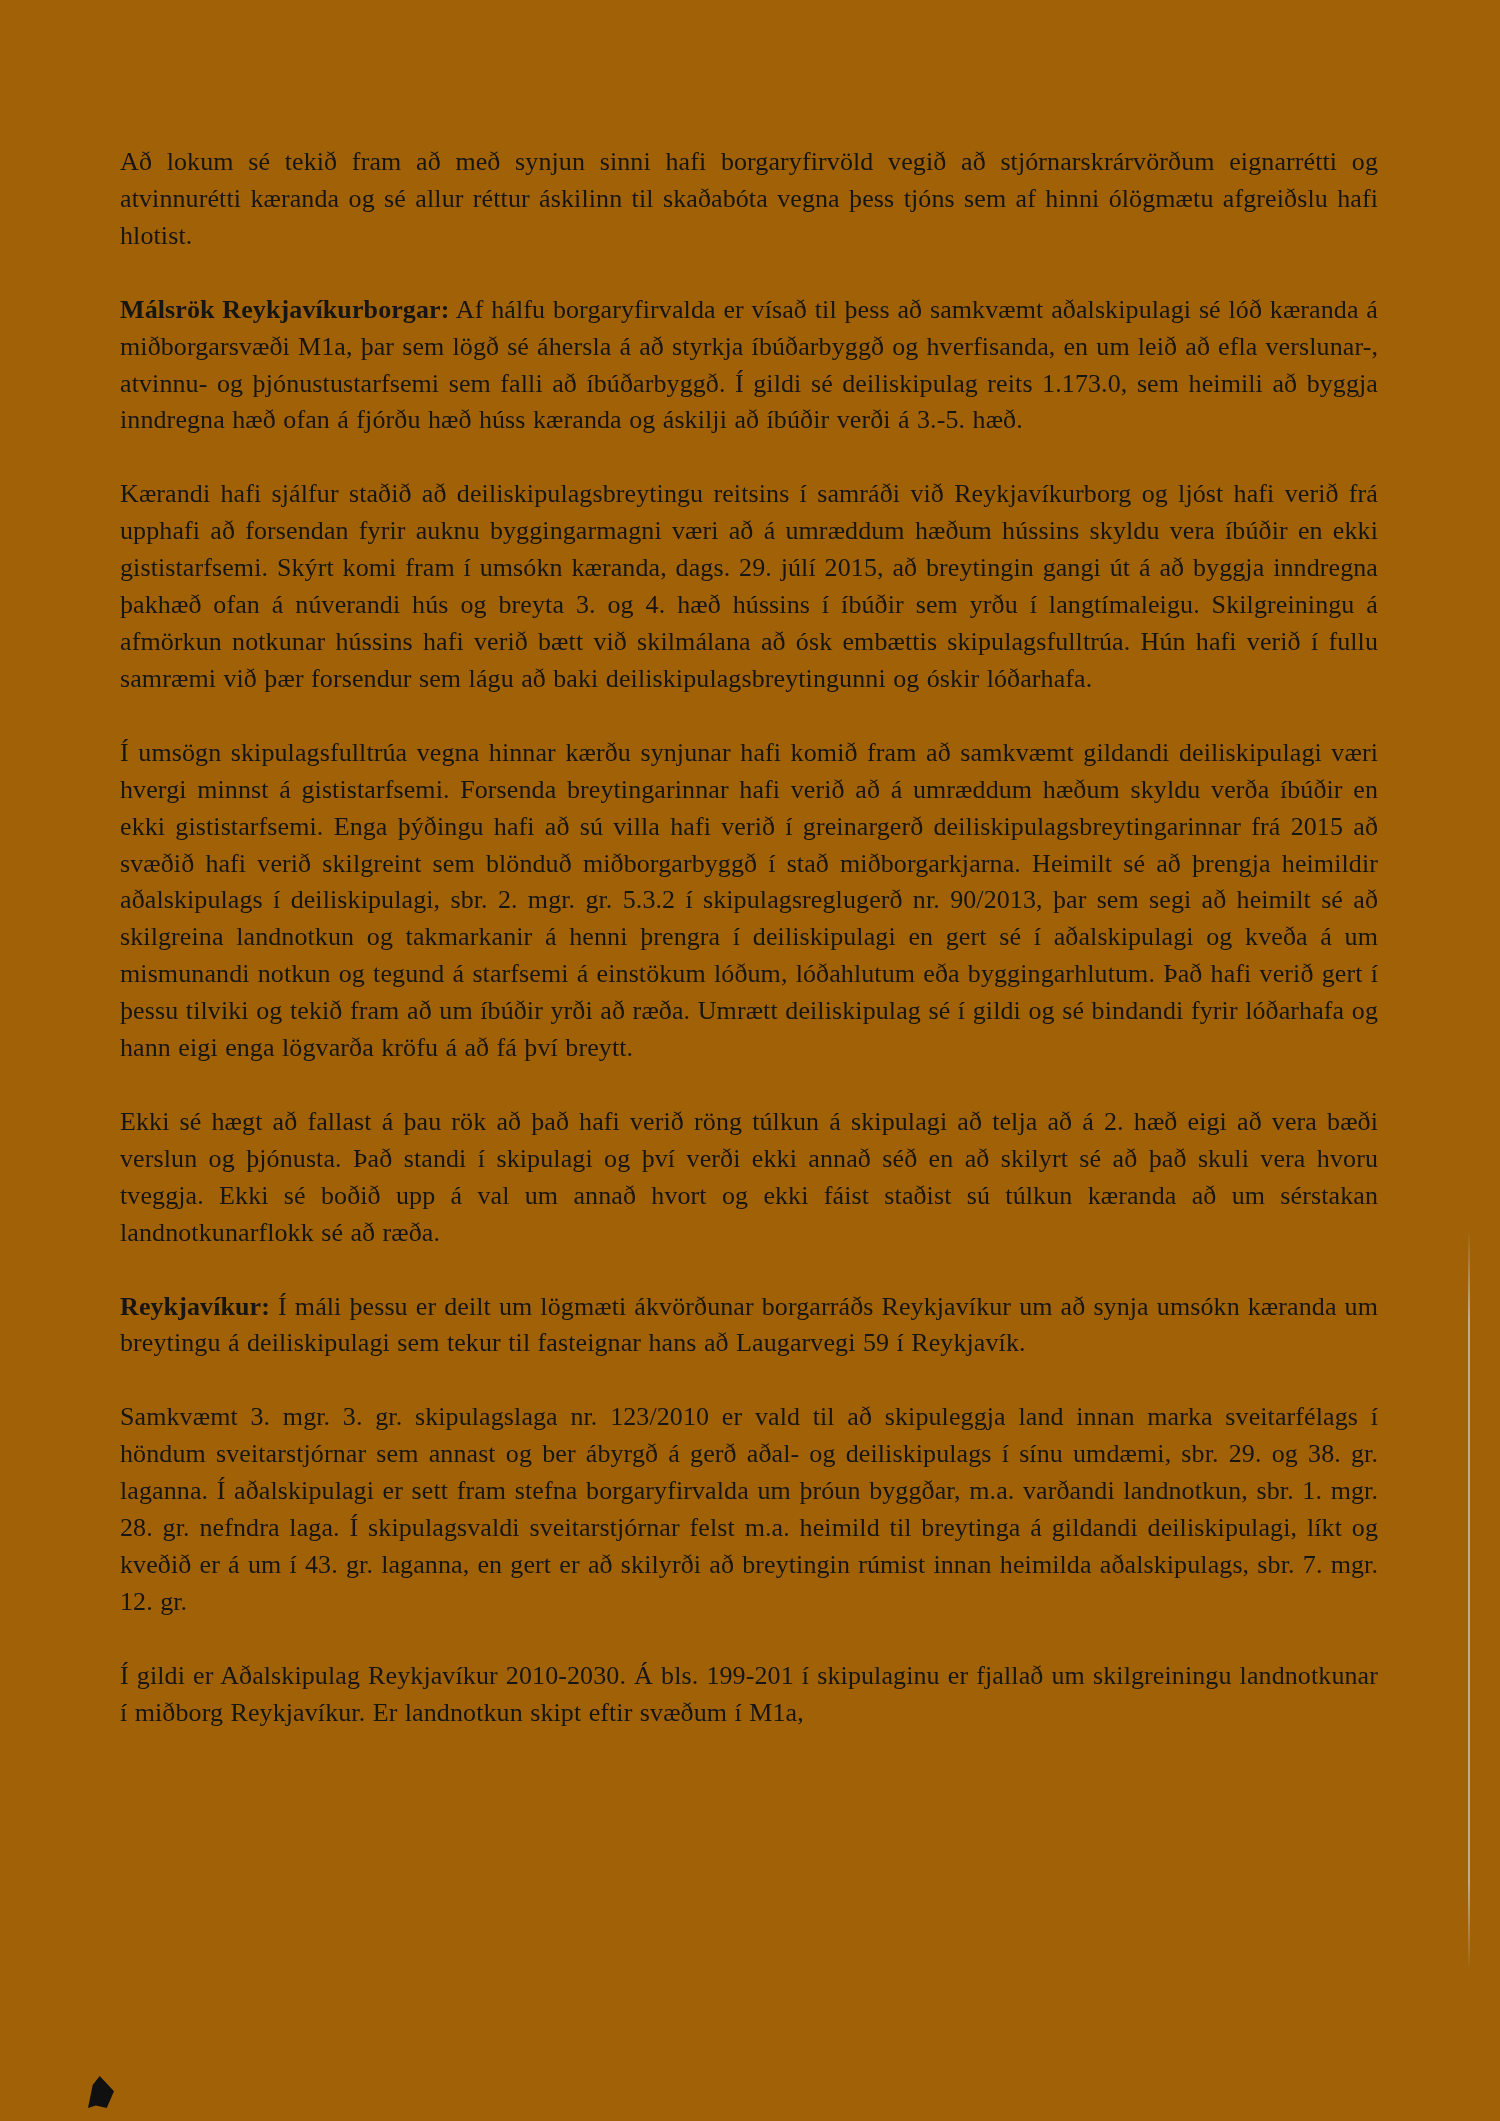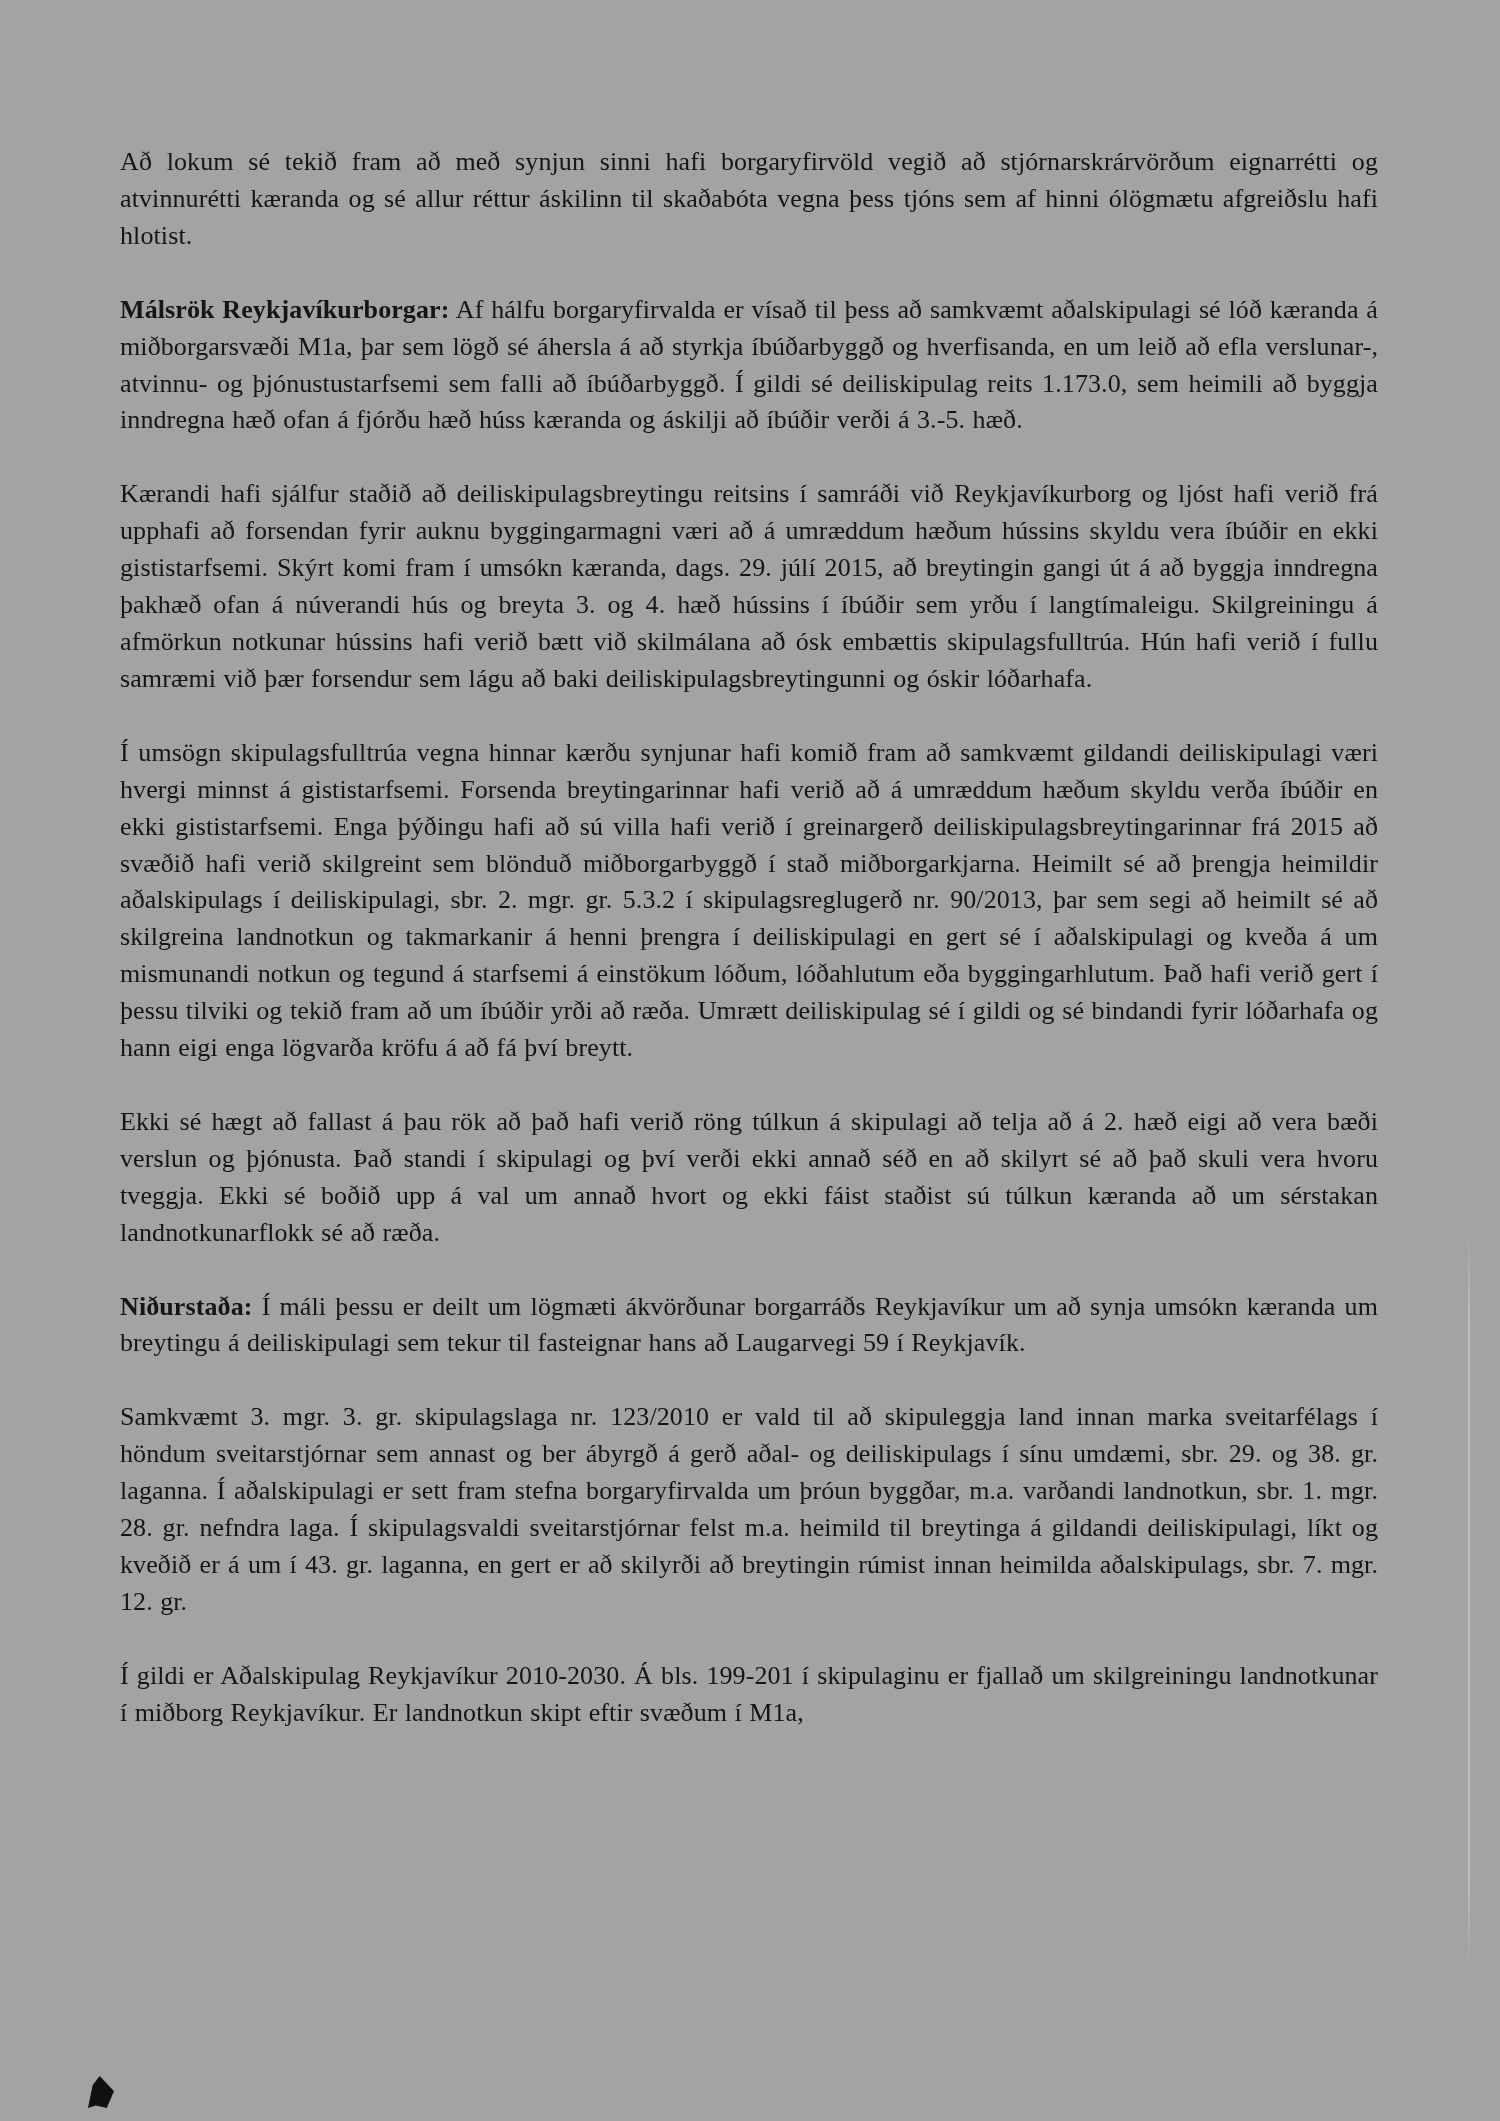--- a/index.html
+++ b/index.html
@@ -8,21 +8,21 @@
     width: 1500px;
     height: 2121px;
     position: relative;
     overflow: hidden;
     font-family: "Liberation Serif", serif;
     color: #171513;
   }
   .page {
     position: absolute;
     inset: 0;
-    background: #a3a3a3;
+    background: #a16207;
   }
   .content {
     padding: 144px 122px 0 120px;
   }
   .para {
     font-size: 26px;
     line-height: 1.42;
     text-align: justify;
     margin-bottom: 37px;
     letter-spacing: 0.1px;
@@ -58,21 +58,21 @@
     <p class="para"><span>Að lokum sé tekið fram að með synjun sinni hafi borgaryfirvöld vegið að stjórnarskrárvörðum eignarrétti og atvinnurétti kæranda og sé allur réttur áskilinn til skaðabóta vegna þess tjóns sem af hinni ólögmætu afgreiðslu hafi hlotist.</span></p>
 
     <p class="para"><strong>Málsrök Reykjavíkurborgar:</strong><span> Af hálfu borgaryfirvalda er vísað til þess að samkvæmt aðalskipulagi sé lóð kæranda á miðborgarsvæði M1a, þar sem lögð sé áhersla á að styrkja íbúðarbyggð og hverfisanda, en um leið að efla verslunar-, atvinnu- og þjónustustarfsemi sem falli að íbúðarbyggð. Í gildi sé deiliskipulag reits 1.173.0, sem heimili að byggja inndregna hæð ofan á fjórðu hæð húss kæranda og áskilji að íbúðir verði á 3.-5. hæð.</span></p>
 
     <p class="para"><span>Kærandi hafi sjálfur staðið að deiliskipulagsbreytingu reitsins í samráði við Reykjavíkurborg og ljóst hafi verið frá upphafi að forsendan fyrir auknu byggingarmagni væri að á umræddum hæðum hússins skyldu vera íbúðir en ekki gististarfsemi. Skýrt komi fram í umsókn kæranda, dags. 29. júlí 2015, að breytingin gangi út á að byggja inndregna þakhæð ofan á núverandi hús og breyta 3. og 4. hæð hússins í íbúðir sem yrðu í langtímaleigu. Skilgreiningu á afmörkun notkunar hússins hafi verið bætt við skilmálana að ósk embættis skipulagsfulltrúa. Hún hafi verið í fullu samræmi við þær forsendur sem lágu að baki deiliskipulagsbreytingunni og óskir lóðarhafa.</span></p>
 
     <p class="para"><span>Í umsögn skipulagsfulltrúa vegna hinnar kærðu synjunar hafi komið fram að samkvæmt gildandi deiliskipulagi væri hvergi minnst á gististarfsemi. Forsenda breytingarinnar hafi verið að á umræddum hæðum skyldu verða íbúðir en ekki gististarfsemi. Enga þýðingu hafi að sú villa hafi verið í greinargerð deiliskipulagsbreytingarinnar frá 2015 að svæðið hafi verið skilgreint sem blönduð miðborgarbyggð í stað miðborgarkjarna. Heimilt sé að þrengja heimildir aðalskipulags í deiliskipulagi, sbr. 2. mgr. gr. 5.3.2 í skipulagsreglugerð nr. 90/2013, þar sem segi að heimilt sé að skilgreina landnotkun og takmarkanir á henni þrengra í deiliskipulagi en gert sé í aðalskipulagi og kveða á um mismunandi notkun og tegund á starfsemi á einstökum lóðum, lóðahlutum eða byggingarhlutum. Það hafi verið gert í þessu tilviki og tekið fram að um íbúðir yrði að ræða. Umrætt deiliskipulag sé í gildi og sé bindandi fyrir lóðarhafa og hann eigi enga lögvarða kröfu á að fá því breytt.</span></p>
 
     <p class="para"><span>Ekki sé hægt að fallast á þau rök að það hafi verið röng túlkun á skipulagi að telja að á 2. hæð eigi að vera bæði verslun og þjónusta. Það standi í skipulagi og því verði ekki annað séð en að skilyrt sé að það skuli vera hvoru tveggja. Ekki sé boðið upp á val um annað hvort og ekki fáist staðist sú túlkun kæranda að um sérstakan landnotkunarflokk sé að ræða.</span></p>
 
-    <p class="para"><strong>Niðurstaða:</strong><span> Í máli þessu er deilt um lögmæti ákvörðunar borgarráðs Reykjavíkur um að synja umsókn kæranda um breytingu á deiliskipulagi sem tekur til fasteignar hans að Laugarvegi 59 í Reykjavík.</span></p>
+    <p class="para"><strong>Reykjavíkur:</strong><span> Í máli þessu er deilt um lögmæti ákvörðunar borgarráðs Reykjavíkur um að synja umsókn kæranda um breytingu á deiliskipulagi sem tekur til fasteignar hans að Laugarvegi 59 í Reykjavík.</span></p>
 
     <p class="para"><span>Samkvæmt 3. mgr. 3. gr. skipulagslaga nr. 123/2010 er vald til að skipuleggja land innan marka sveitarfélags í höndum sveitarstjórnar sem annast og ber ábyrgð á gerð aðal- og deiliskipulags í sínu umdæmi, sbr. 29. og 38. gr. laganna. Í aðalskipulagi er sett fram stefna borgaryfirvalda um þróun byggðar, m.a. varðandi landnotkun, sbr. 1. mgr. 28. gr. nefndra laga. Í skipulagsvaldi sveitarstjórnar felst m.a. heimild til breytinga á gildandi deiliskipulagi, líkt og kveðið er á um í 43. gr. laganna, en gert er að skilyrði að breytingin rúmist innan heimilda aðalskipulags, sbr. 7. mgr. 12. gr.</span></p>
 
     <p class="para"><span>Í gildi er Aðalskipulag Reykjavíkur 2010-2030. Á bls. 199-201 í skipulaginu er fjallað um skilgreiningu landnotkunar í miðborg Reykjavíkur. Er landnotkun skipt eftir svæðum í M1a,</span></p>
 
   </section>
 
   <div class="ink-mark"></div>
   <div class="scan-line"></div>
 </main>

